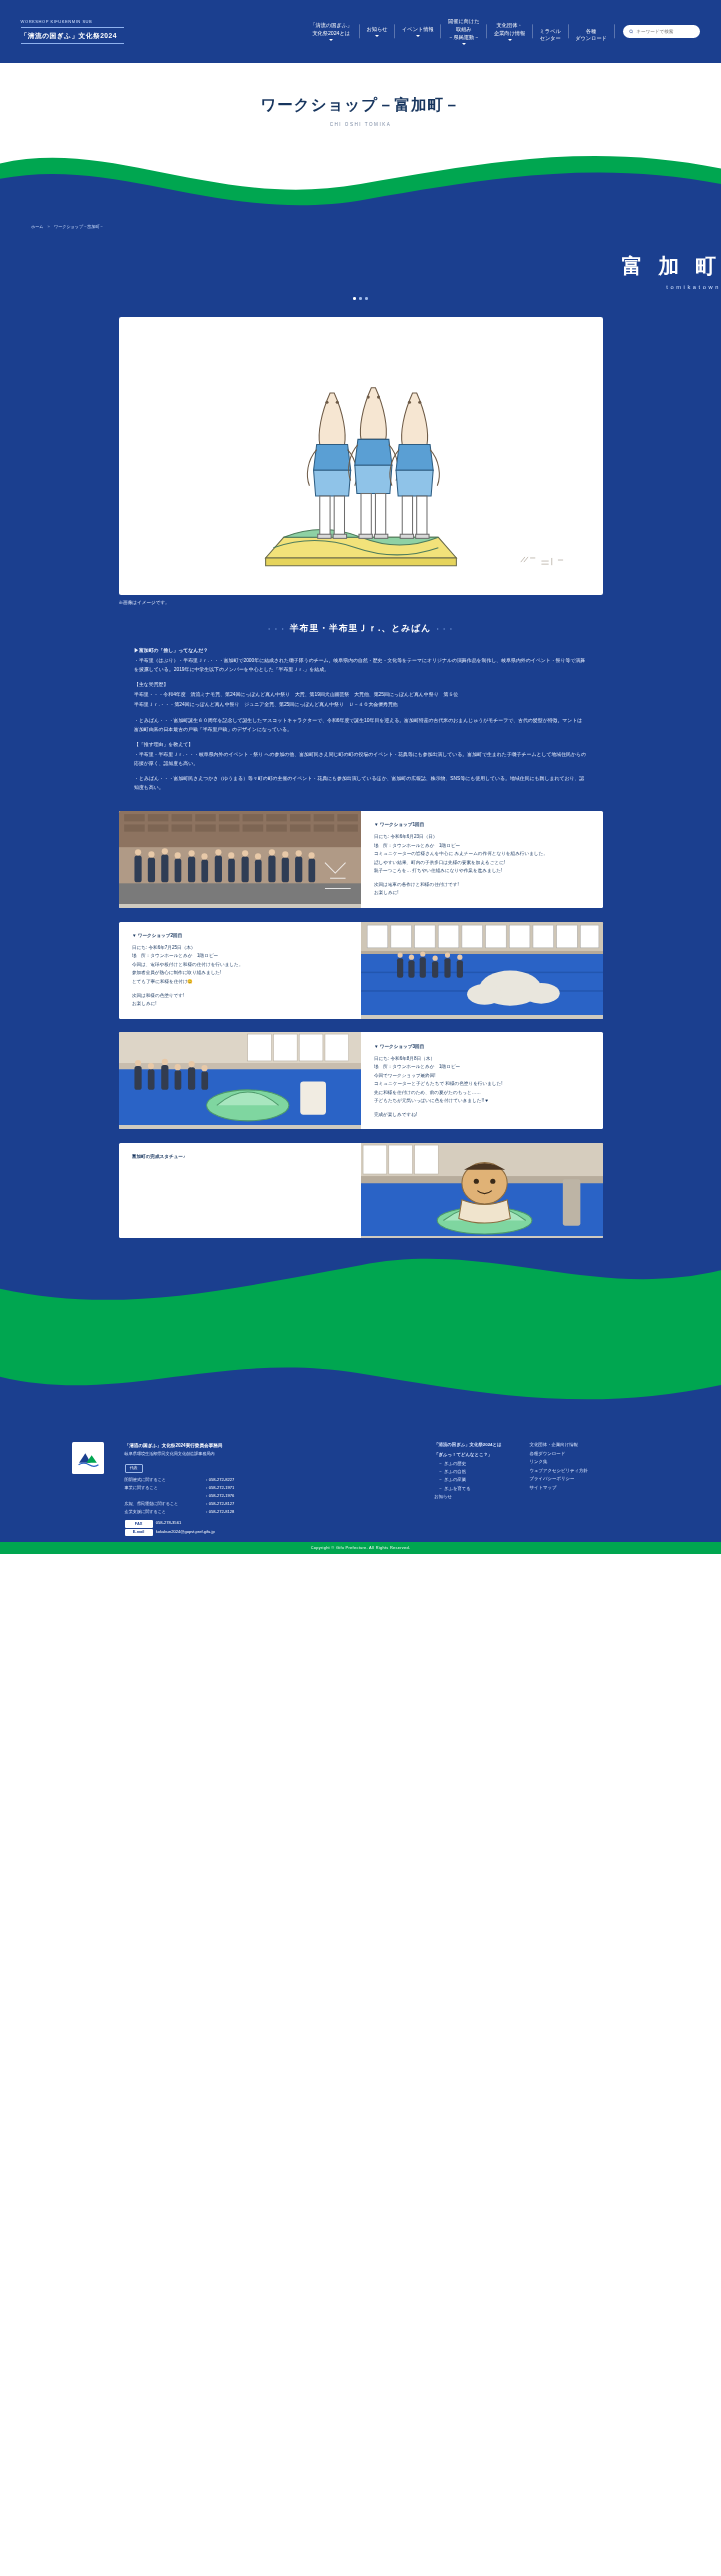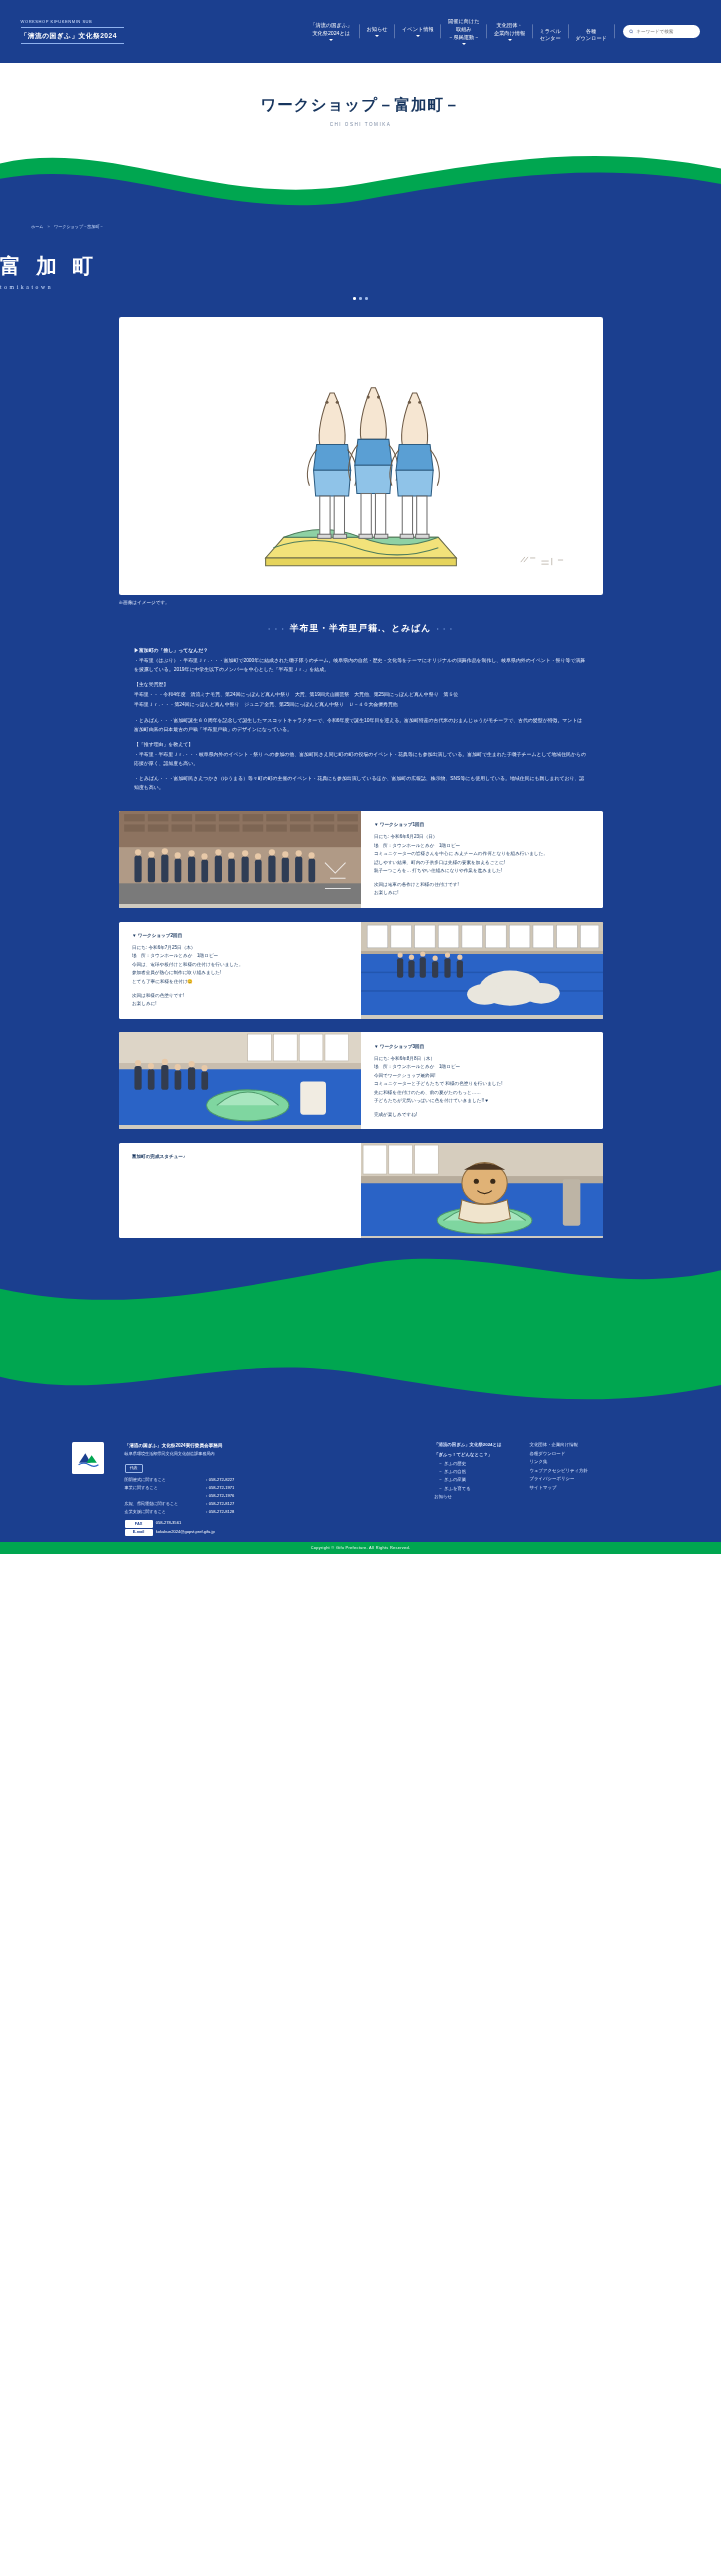--- a/index.html
+++ b/index.html
@@ -141,23 +141,22 @@
     font-size: 4.1px;
     color: #cfe0ff;
     display: flex;
     gap: 4.1px;
     align-items: center;
   }
   .breadcrumb span { color: #cfe0ff; }
   .bc-sep { opacity: .6; }
 
   .town-head {
-    text-align: left;
+    text-align: right;
     padding: 23px 0 5.2px;
-    font-family: Liberation Serif, serif;
   }
   .town-name {
     color: #fff;
     font-size: 20.6px;
     font-weight: bold;
     letter-spacing: 5.2px;
   }
   .town-en {
     color: #cfe0ff;
     font-size: 5.7px;
@@ -431,21 +430,21 @@
         <path d="M760,448 l8,-10 M766,448 l8,-10 M778,440 l10,0"></path>
         <path d="M800,446 l14,0 M800,452 l14,0 M820,440 l0,14 M832,444 l10,0"></path>
       </g>
     </svg>
   </div>
   <div class="hero-caption">※画像はイメージです。</div>
 
   <div class="text-sec">
     <div class="sec-heading">
       <span class="deco">・・・</span>
-      <span>半布里・半布里戸籍.、とみばん</span>
+      <span>半布里・半布里Ｊｒ.、とみばん</span>
       <span class="deco">・・・</span>
     </div>
     <p class="lead">▶富加町の「推し」ってなんだ？</p>
     <p>・半布里（はぶり）・半布里Ｊｒ.・・・富加町で2000年に結成された囃子隊うのチーム。岐阜県内の自然・歴史・文化等をテーマにオリジナルの演舞作品を制作し、岐阜県内外のイベント・祭り等で演舞を披露している。2019年に中学生以下のメンバーを中心とした「半布里Ｊｒ.」を結成。</p>
     <p class="gap">【主な受賞歴】</p>
     <p>半布里・・・令和4年度　清流ミナモ賞、第24回にっぽんど真ん中祭り　大賞、第19回犬山踊芸祭　大賞他、第25回にっぽんど真ん中祭り　第５位</p>
     <p>半布里Ｊｒ.・・・第24回にっぽんど真ん中祭り　ジュニア全賞、第25回にっぽんど真ん中祭り　Ｕ－４０大会優秀賞他</p>
     <p class="gap">・とみばん・・・富加町誕生６０周年を記念して誕生したマスコットキャラクターで、令和6年度で誕生10年目を迎える。富加町特産の古代米のおまんじゅうがモチーフで、古代の髪型が特徴。マントは富加町由来の日本最古の戸籍「半布里戸籍」のデザインになっている。</p>
     <p class="gap">【「推す理由」を教えて】</p>
     <p>・半布里・半布里Ｊｒ.・・・岐阜県内外のイベント・祭り への参加の他、富加町民さえ同じ町の町の役場のイベント・花典等にも参加出演している。富加町で生まれた子囃子チームとして地域住民からの応援が厚く、認知度も高い。</p>

